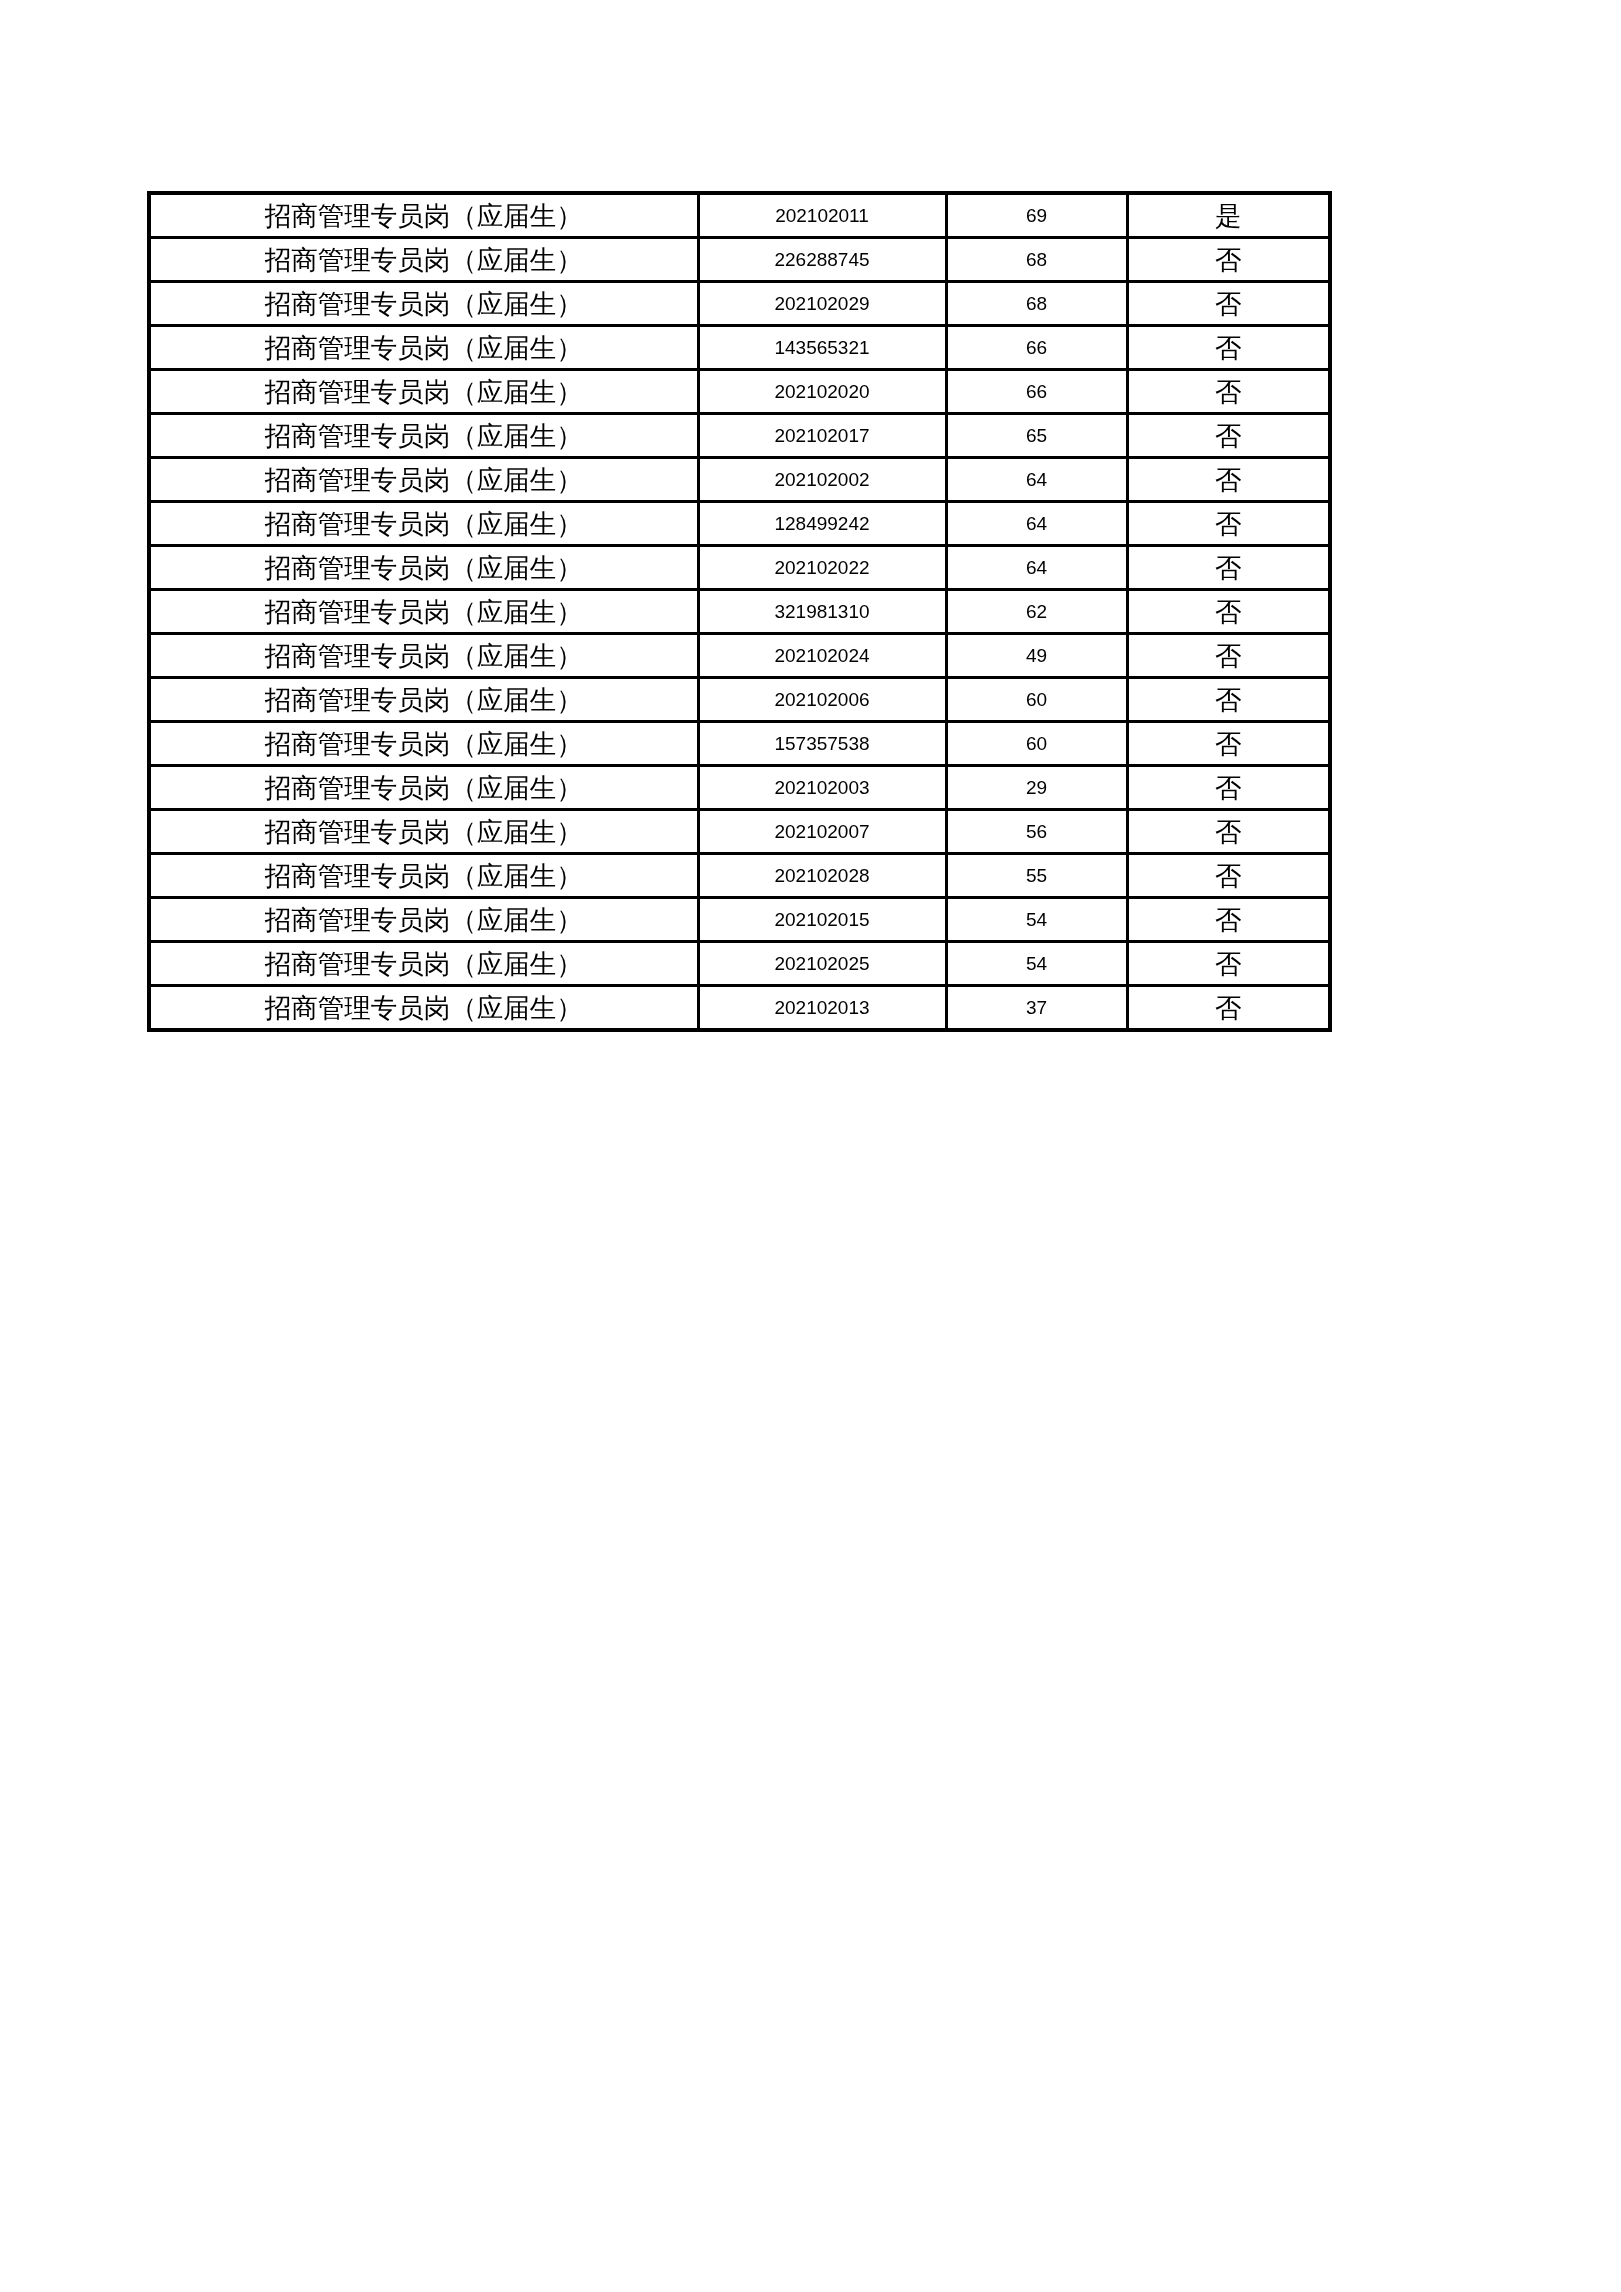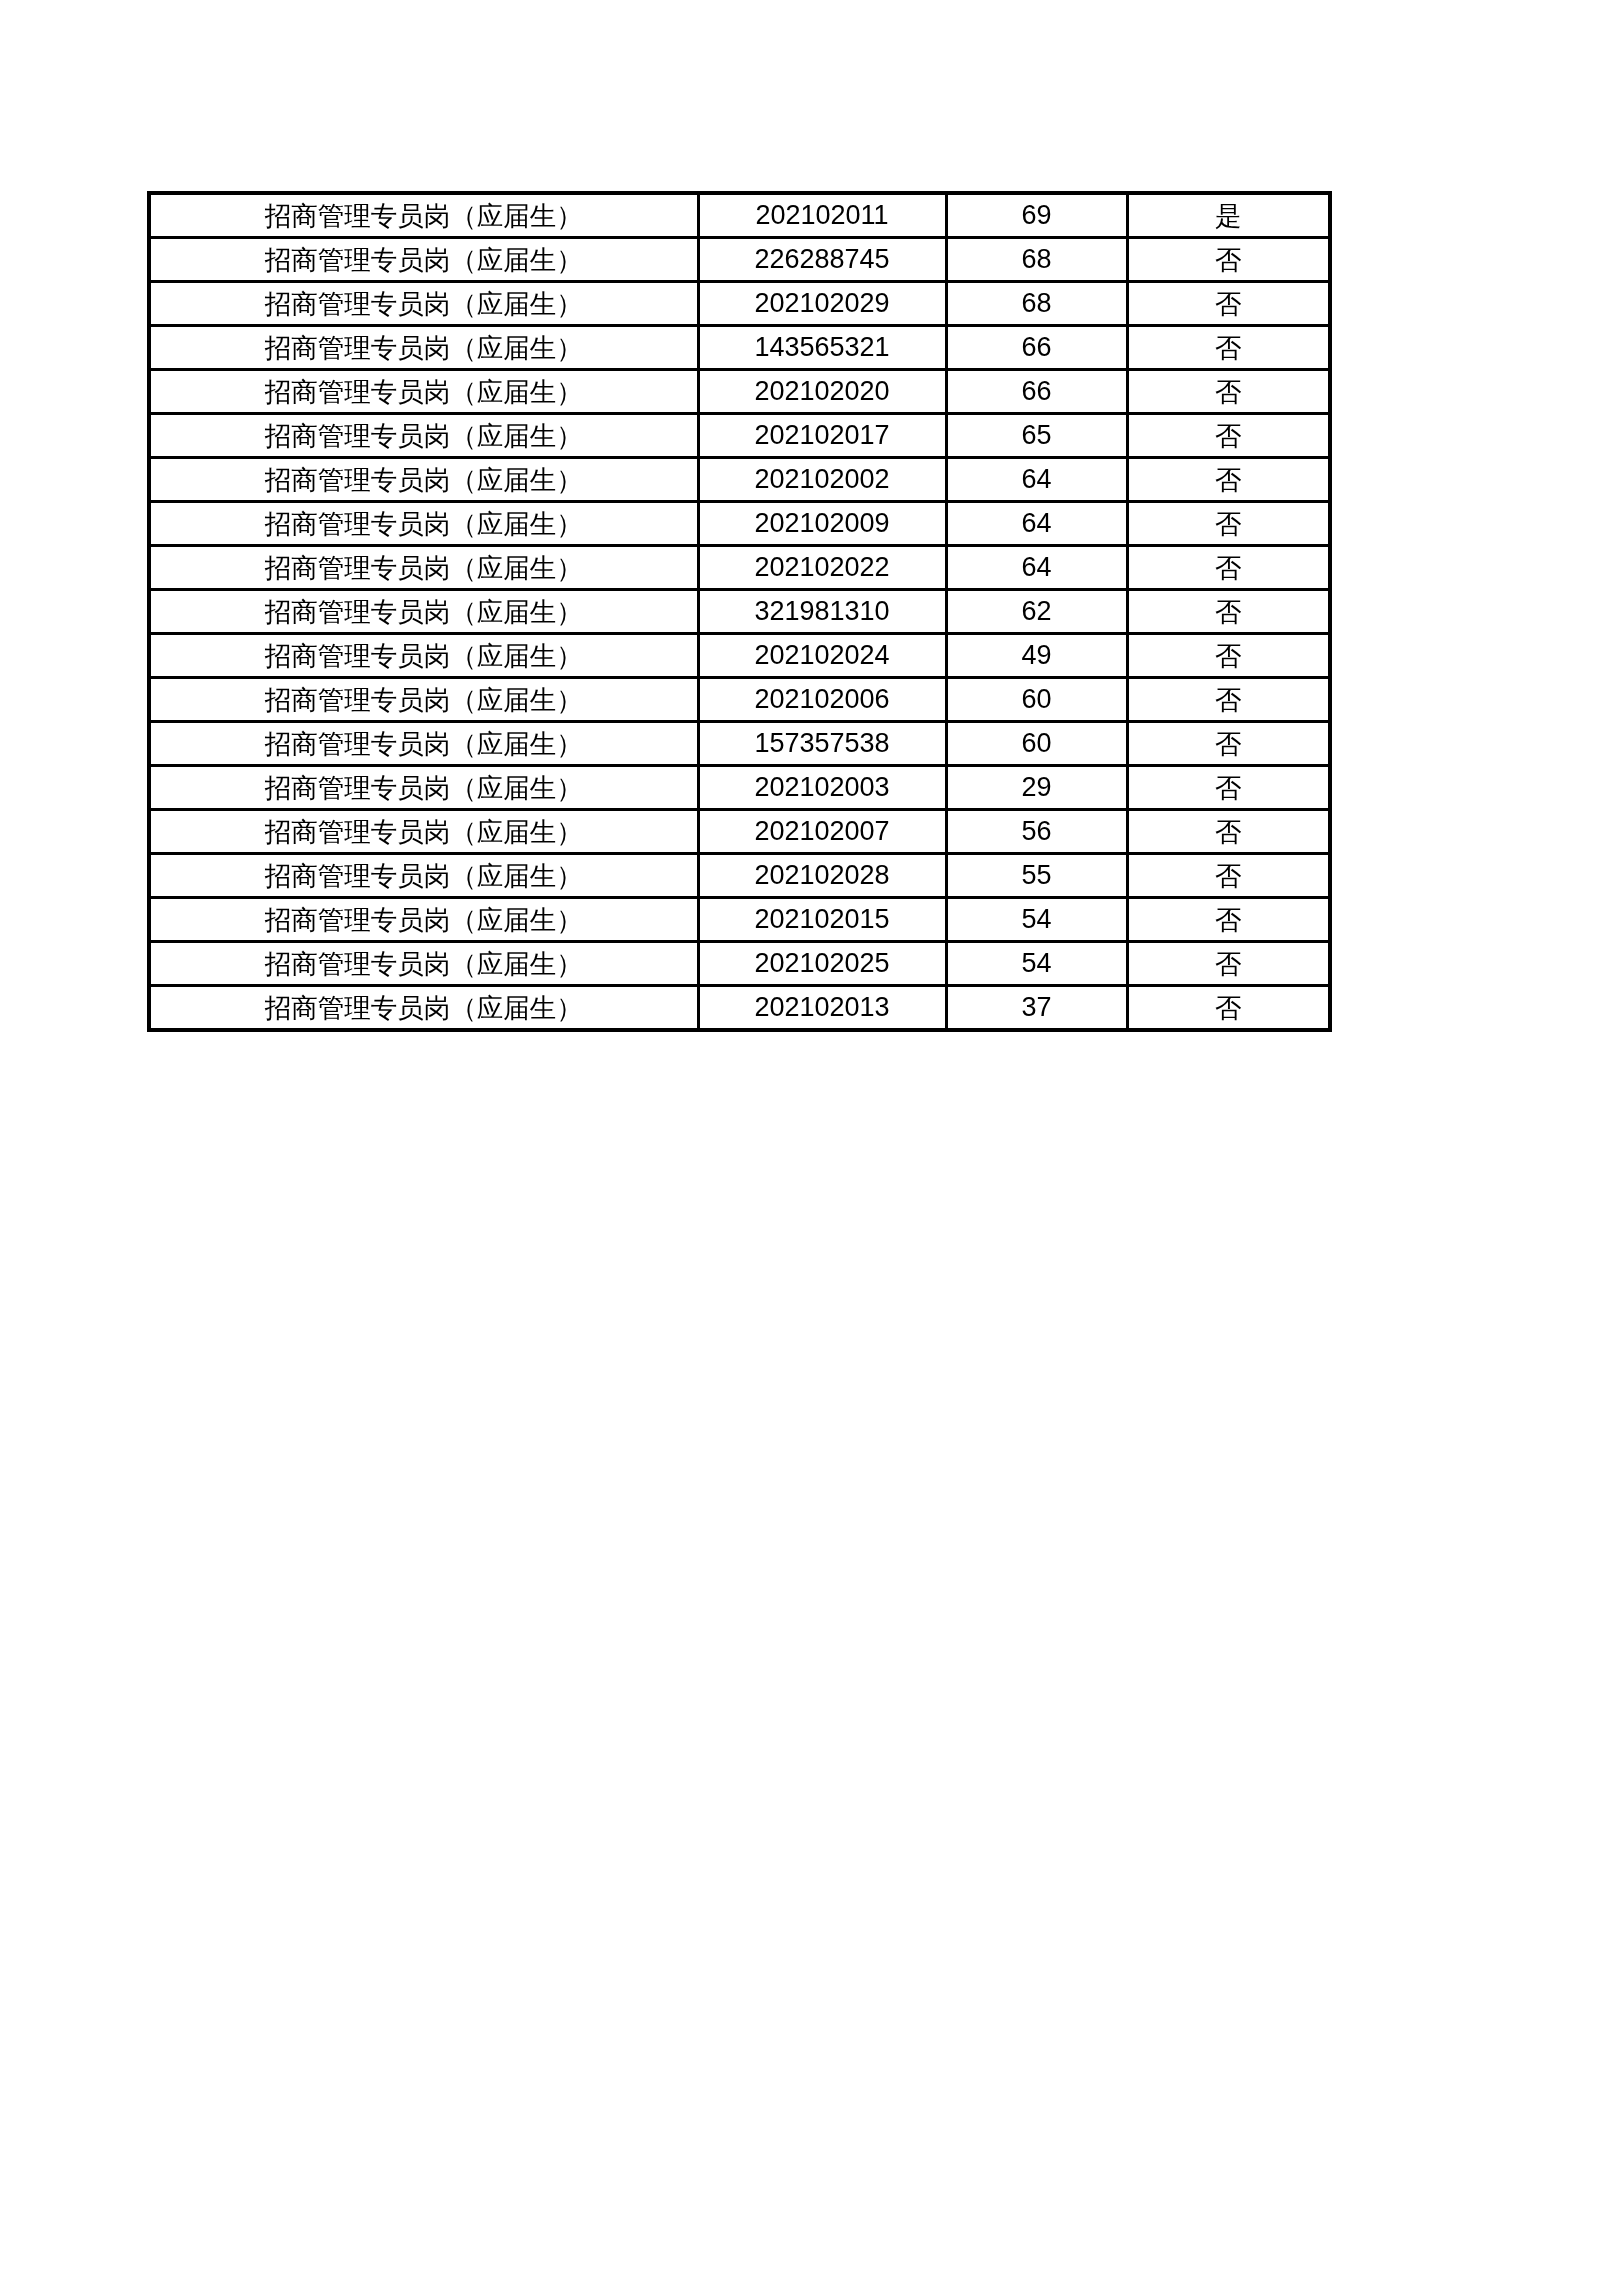--- a/index.html
+++ b/index.html
@@ -32,21 +32,21 @@
     color: #000000;
     overflow: hidden;
     white-space: nowrap;
   }
   td.c-pos {
     font-family: "Liberation Serif", serif;
     font-size: 26.5px;
   }
   td.c-id, td.c-score {
     font-family: "Liberation Sans", sans-serif;
-    font-size: 27px;
+    font-size: 19px;
   }
   td.c-flag {
     font-family: "Liberation Serif", serif;
     font-size: 26.5px;
   }
 </style>
 </head>
 <body>
 
 <div class="sheet">
@@ -95,21 +95,21 @@
           <td class="c-flag">否</td>
         </tr>
         <tr>
           <td class="c-pos">招商管理专员岗（应届生）</td>
           <td class="c-id">202102002</td>
           <td class="c-score">64</td>
           <td class="c-flag">否</td>
         </tr>
         <tr>
           <td class="c-pos">招商管理专员岗（应届生）</td>
-          <td class="c-id">202102009</td>
+          <td class="c-id">128499242</td>
           <td class="c-score">64</td>
           <td class="c-flag">否</td>
         </tr>
         <tr>
           <td class="c-pos">招商管理专员岗（应届生）</td>
           <td class="c-id">202102022</td>
           <td class="c-score">64</td>
           <td class="c-flag">否</td>
         </tr>
         <tr>

